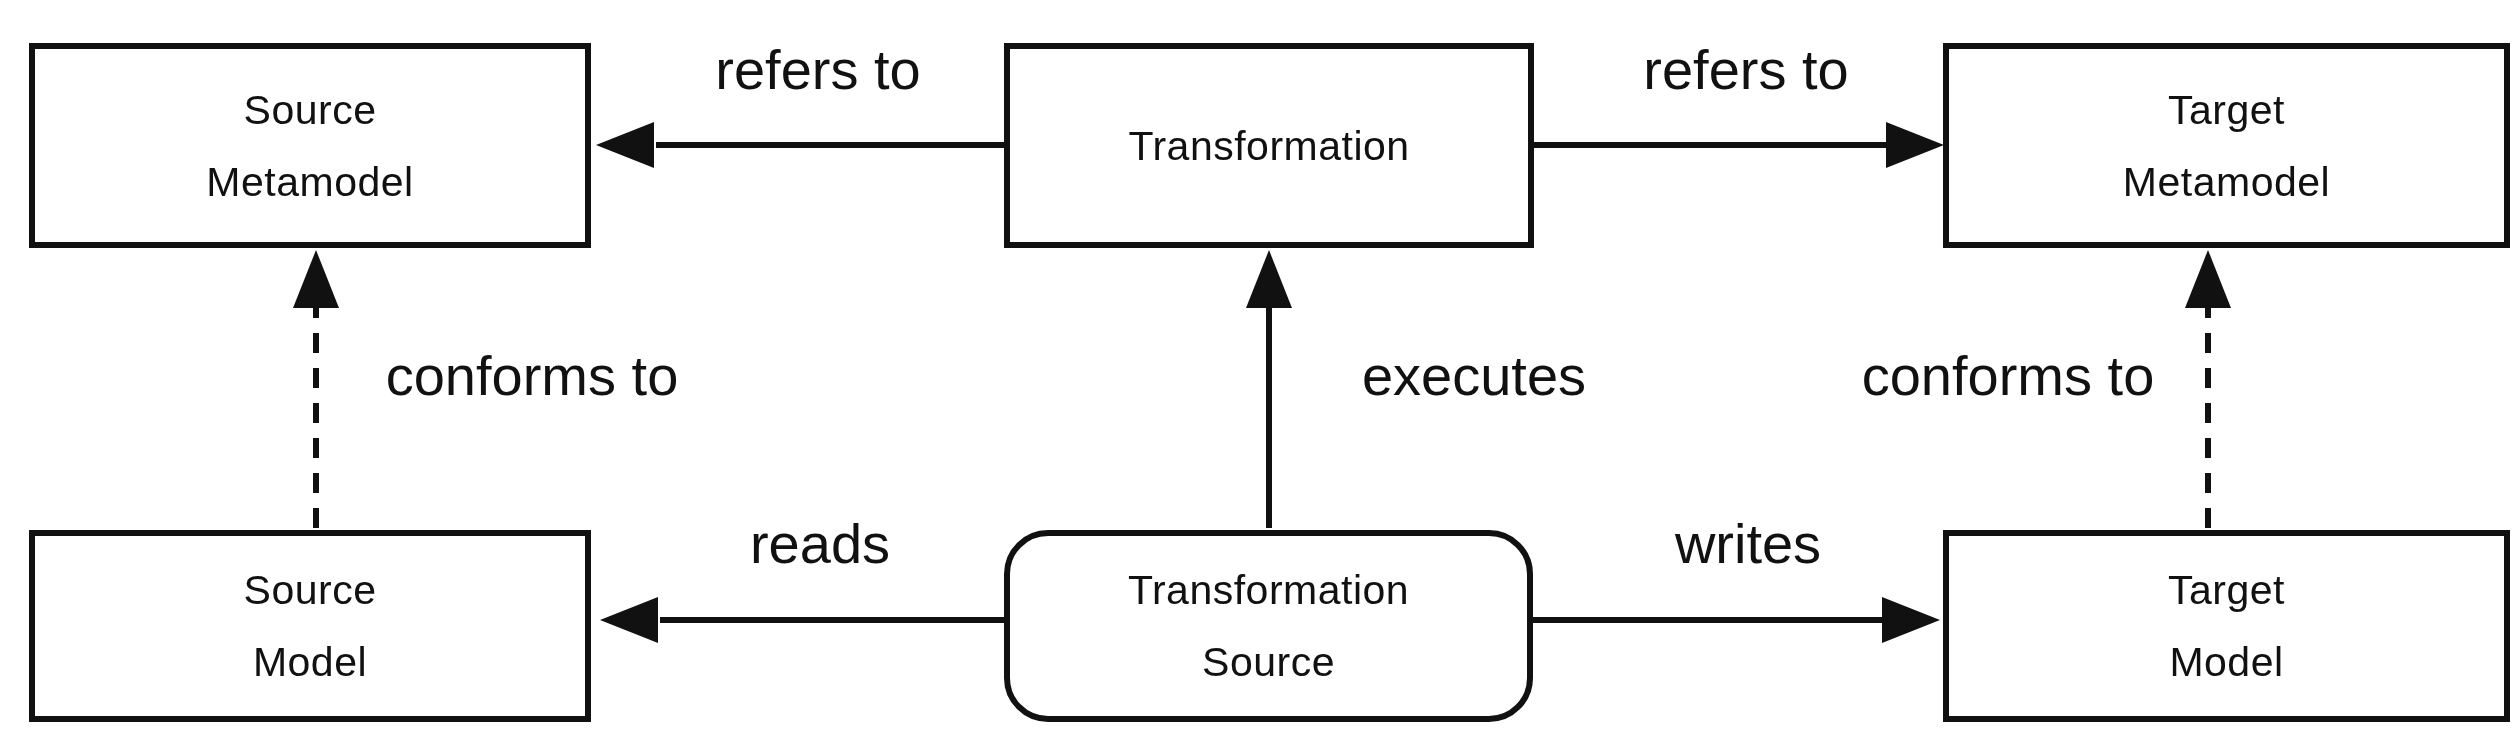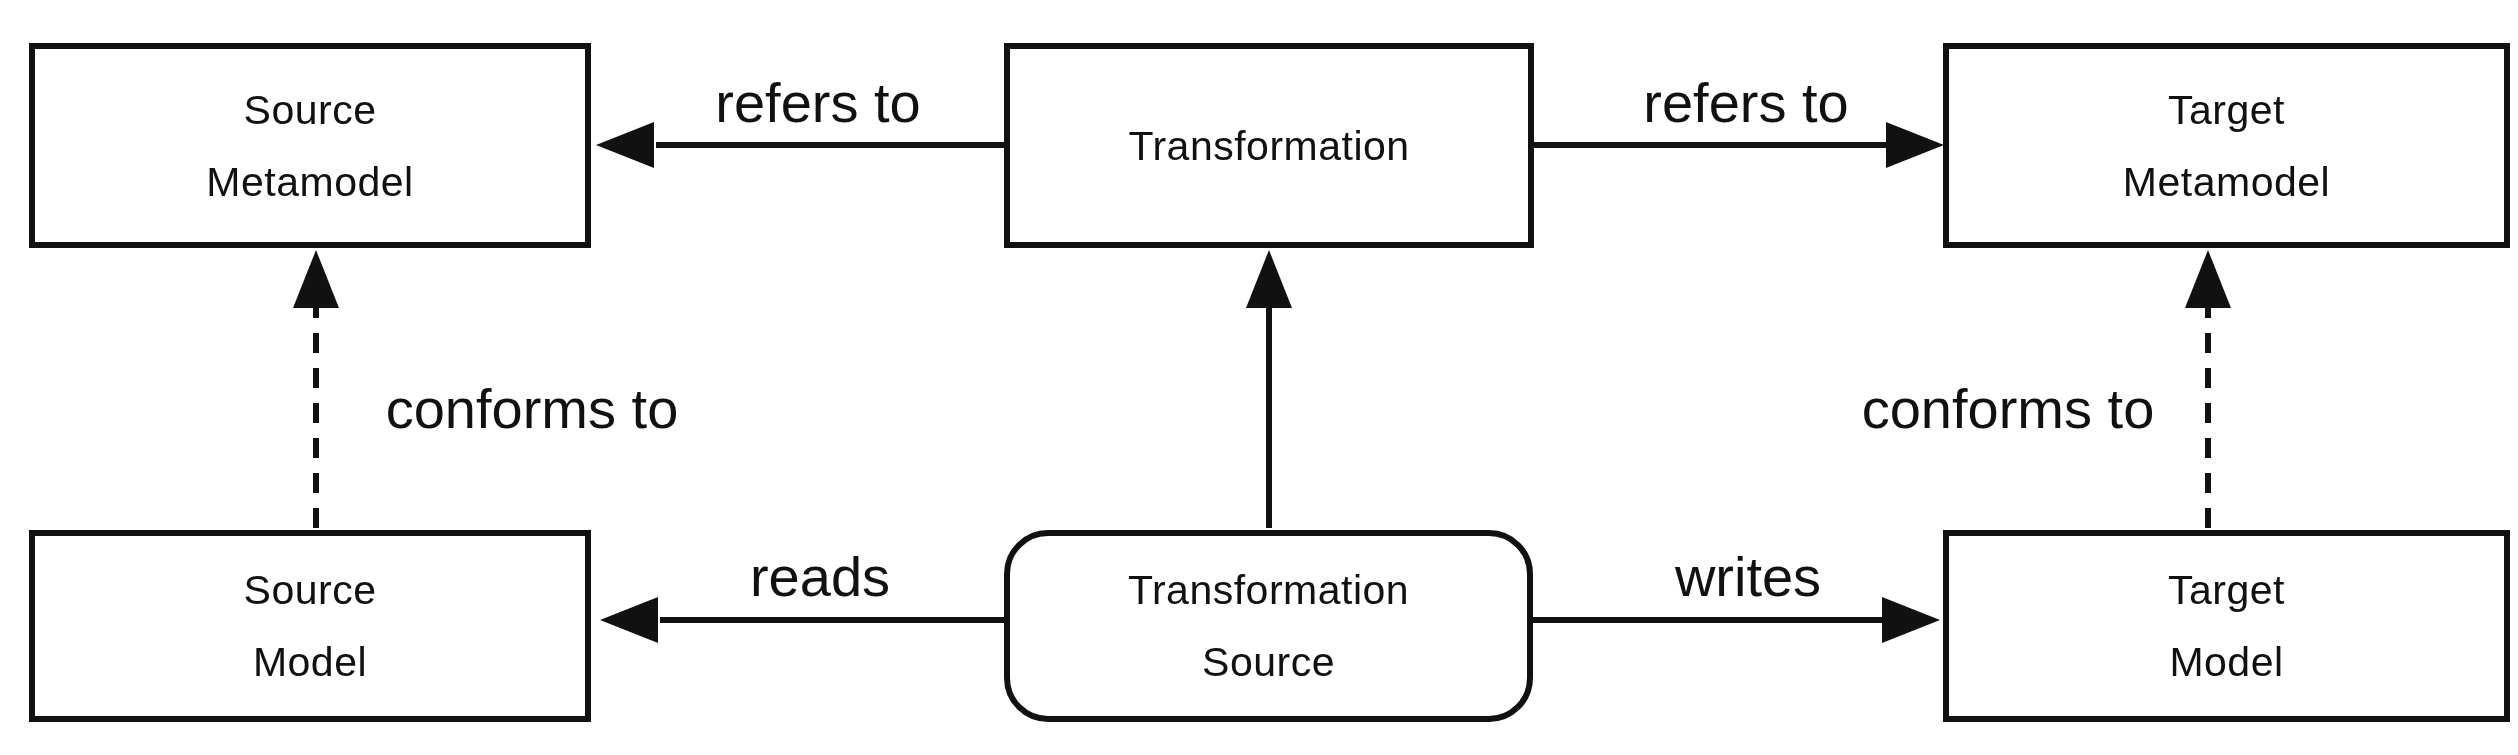--- a/index.html
+++ b/index.html
@@ -44,21 +44,20 @@
   .node .nline {
     display: block;
     white-space: nowrap;
   }
   .elabel {
     position: absolute;
     transform: translate(-50%, -50%);
     font-size: 56px;
     white-space: nowrap;
     line-height: 1;
-    margin-top: 33px;
   }
 </style>
 </head>
 <body>
 
 <div class="stage" style="--ink: #111111; --bg: #ffffff;">
 
   <svg class="edges-layer" viewBox="0 0 2518 755" xmlns="http://www.w3.org/2000/svg">
 
     <g>
@@ -125,20 +124,21 @@
     <span class="nline">Target</span>
     <span class="nline">Model</span>
   </div>
 
   <div class="elabel" style="left:818px; top:70px;">refers to</div>
 
   <div class="elabel" style="left:1746px; top:70px;">refers to</div>
 
   <div class="elabel" style="left:532px; top:376px;">conforms to</div>
 
+  <div class="elabel" style="left:1474px; top:376px;">executes</div>
 
   <div class="elabel" style="left:2008px; top:376px;">conforms to</div>
 
   <div class="elabel" style="left:1748px; top:544px;">writes</div>
 
   <div class="elabel" style="left:820px; top:544px;">reads</div>
 
 </div>
 
 </body></html>

